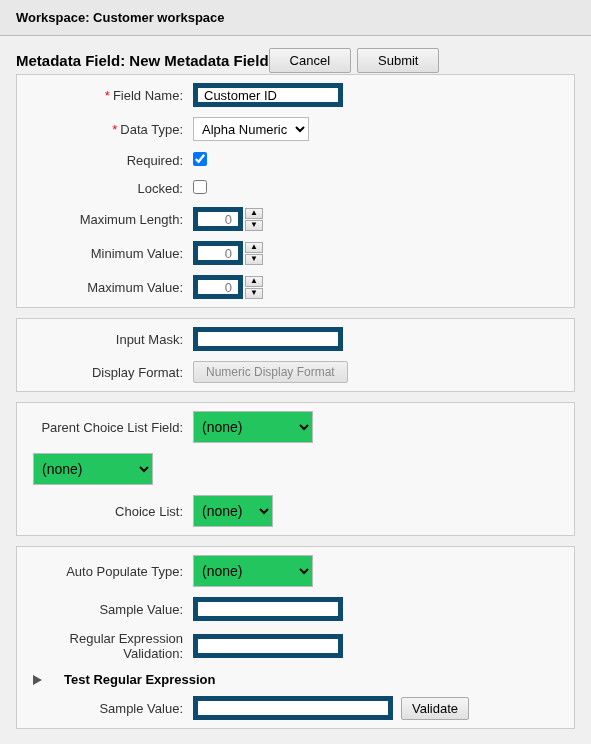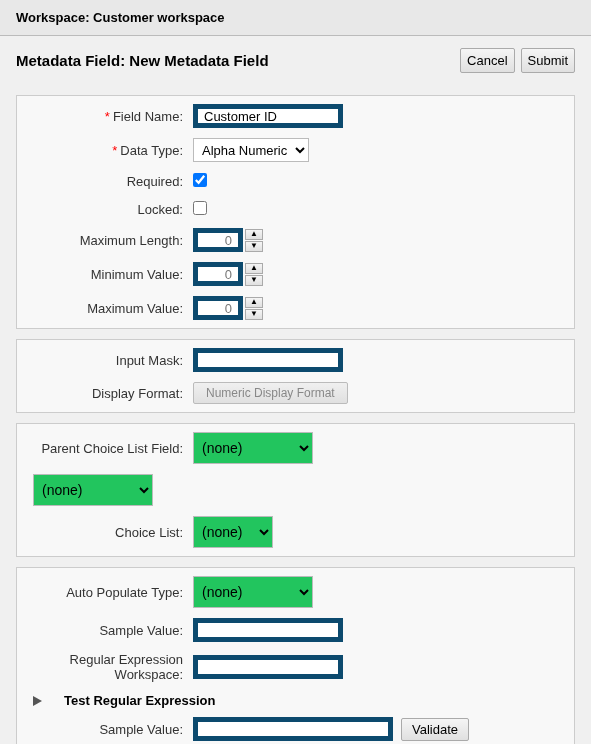--- a/index.html
+++ b/index.html
@@ -22,34 +22,34 @@
       font-weight: bold;
       border-bottom: 1px solid #bbb;
     }
     .main-content {
       background: #f0f0f0;
       margin: 0;
       padding: 12px 16px 16px 16px;
     }
     .metadata-header {
       display: flex;
-      justify-content: space-between;
-      align-items: center;
-      margin-bottom: 22px;
+      justify-content: flex-start;
+      align-items: center;
+      margin-bottom: 1px;
     }
     .metadata-title {
       font-size: 15px;
       font-weight: bold;
     }
     .btn-group {
       display: flex;
       gap: 6px;
     }
     .btn {
-      padding: 4px 6px;
+      padding: 4px 20px;
       font-size: 13px;
       border: 1px solid #aaa;
       background: linear-gradient(to bottom, #f5f5f5, #e0e0e0);
       cursor: pointer;
       border-radius: 2px;
     }
 
     .section {
       background: #f8f8f8;
       border: 1px solid #ccc;
@@ -333,21 +333,21 @@
       </div>
 
       <div class="form-row">
         <div class="form-label">Sample Value:</div>
         <div class="form-control">
           <input type="text" class="long-field" style="width: 150px;" value="">
         </div>
       </div>
 
       <div class="form-row">
-        <div class="form-label">Regular Expression Workspace:</div>
+        <div class="form-label">Regular Expression Validation:</div>
         <div class="form-control">
           <input type="text" class="long-field" style="width: 150px;" value="">
         </div>
       </div>
 
       <div class="test-re-header">
         <span class="triangle-icon"></span>
         <span class="test-re-label">Test Regular Expression</span>
       </div>
 

